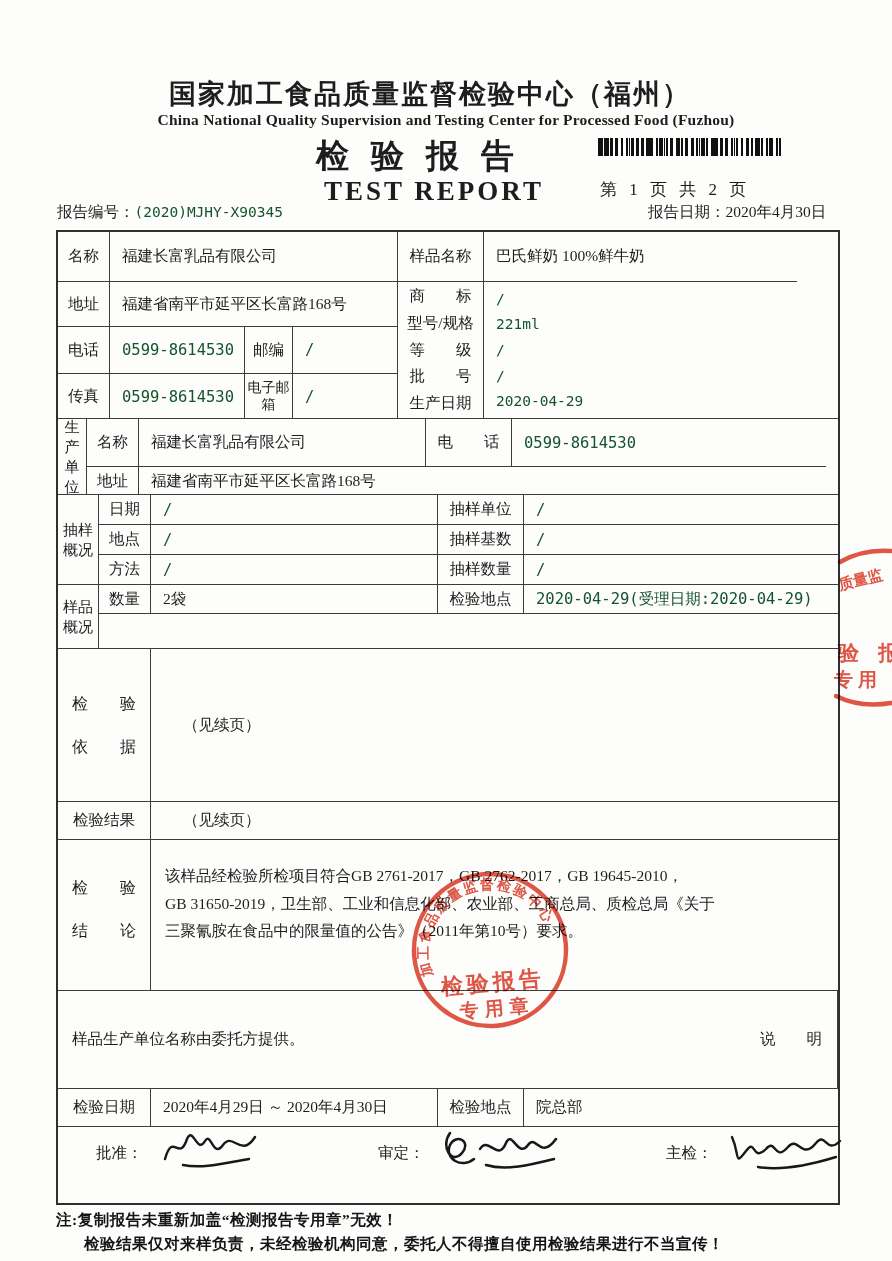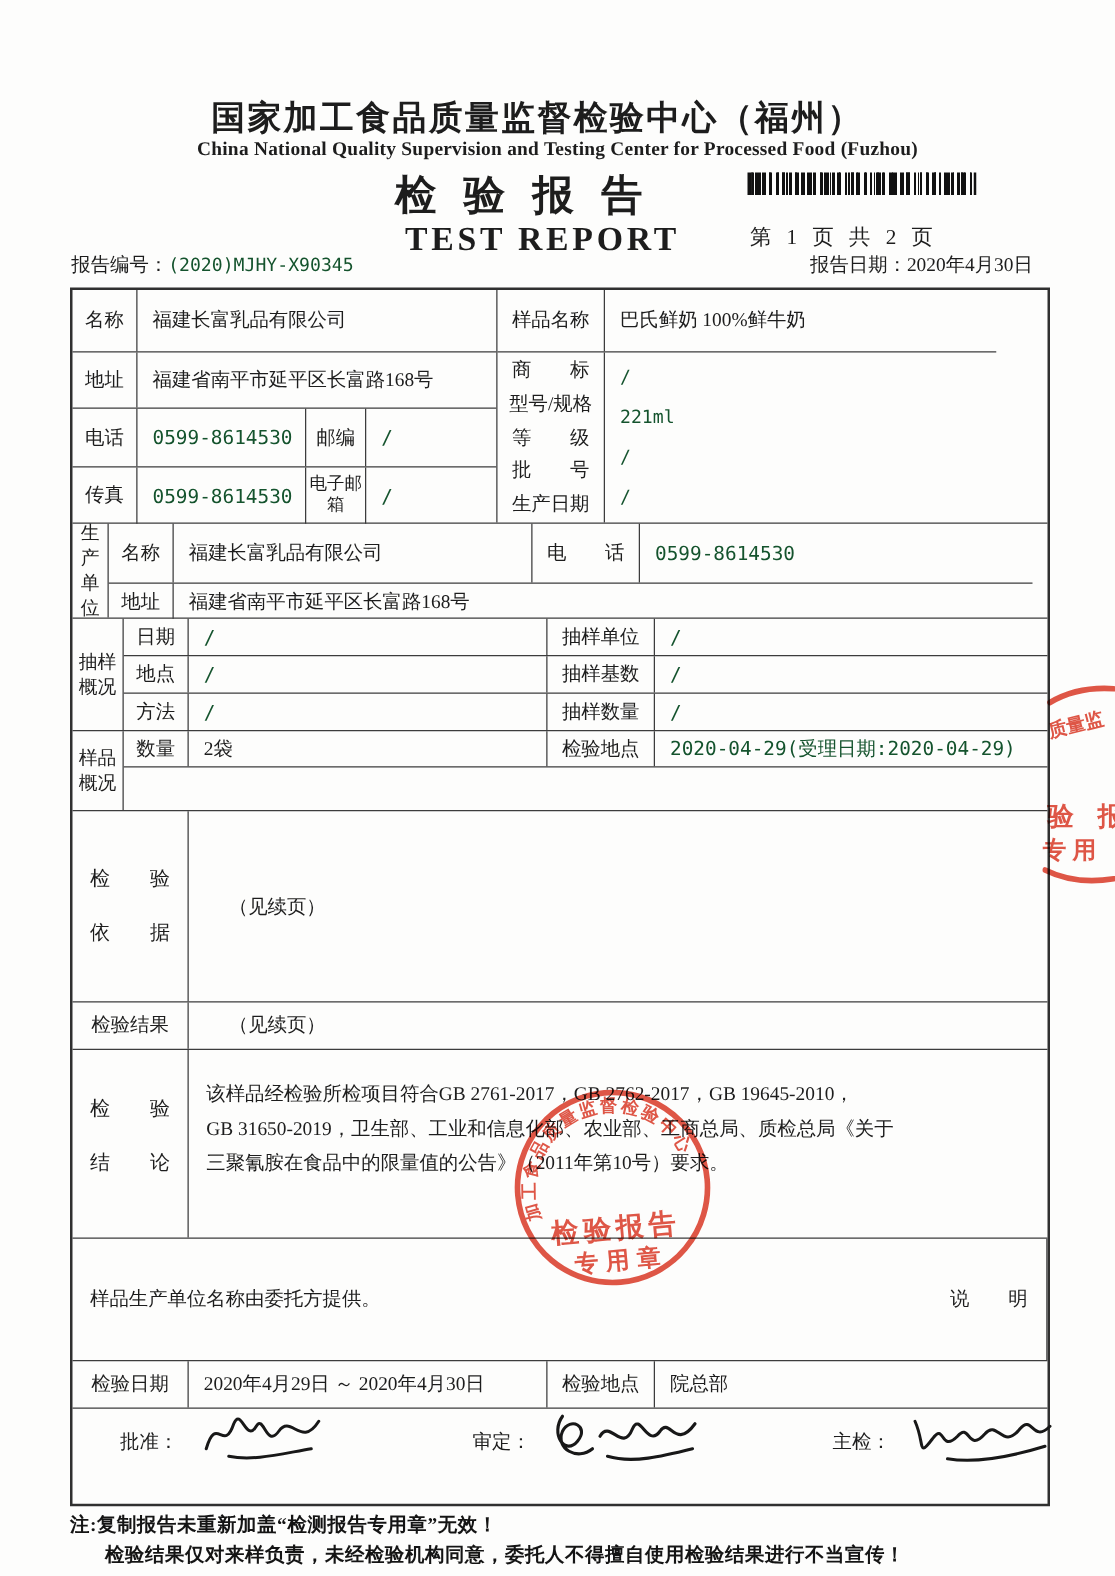--- a/index.html
+++ b/index.html
@@ -98,20 +98,21 @@
             <div class="cell lab" style="justify-content:center">型号/规格</div>
             <div class="cell lab" style="justify-content:center">等　　级</div>
             <div class="cell lab" style="justify-content:center">批　　号</div>
             <div class="cell lab" style="justify-content:center">生产日期</div>
           </div>
           <div style="width:313px;display:flex;flex-direction:column;justify-content:space-around;padding:4px 0 4px 12px">
             <div class="mono">/</div>
             <div class="mono">221ml</div>
             <div class="mono">/</div>
             <div class="mono">/</div>
+            <div class="mono">2020-04-29</div>
           </div>
         </div>
       </div>
     </div>
 
     <div class="row bb" style="height:76px">
       <div class="cell br" style="width:29px">
         <div class="sq">生产单位</div>
       </div>
       <div class="vstack" style="width:739px">

